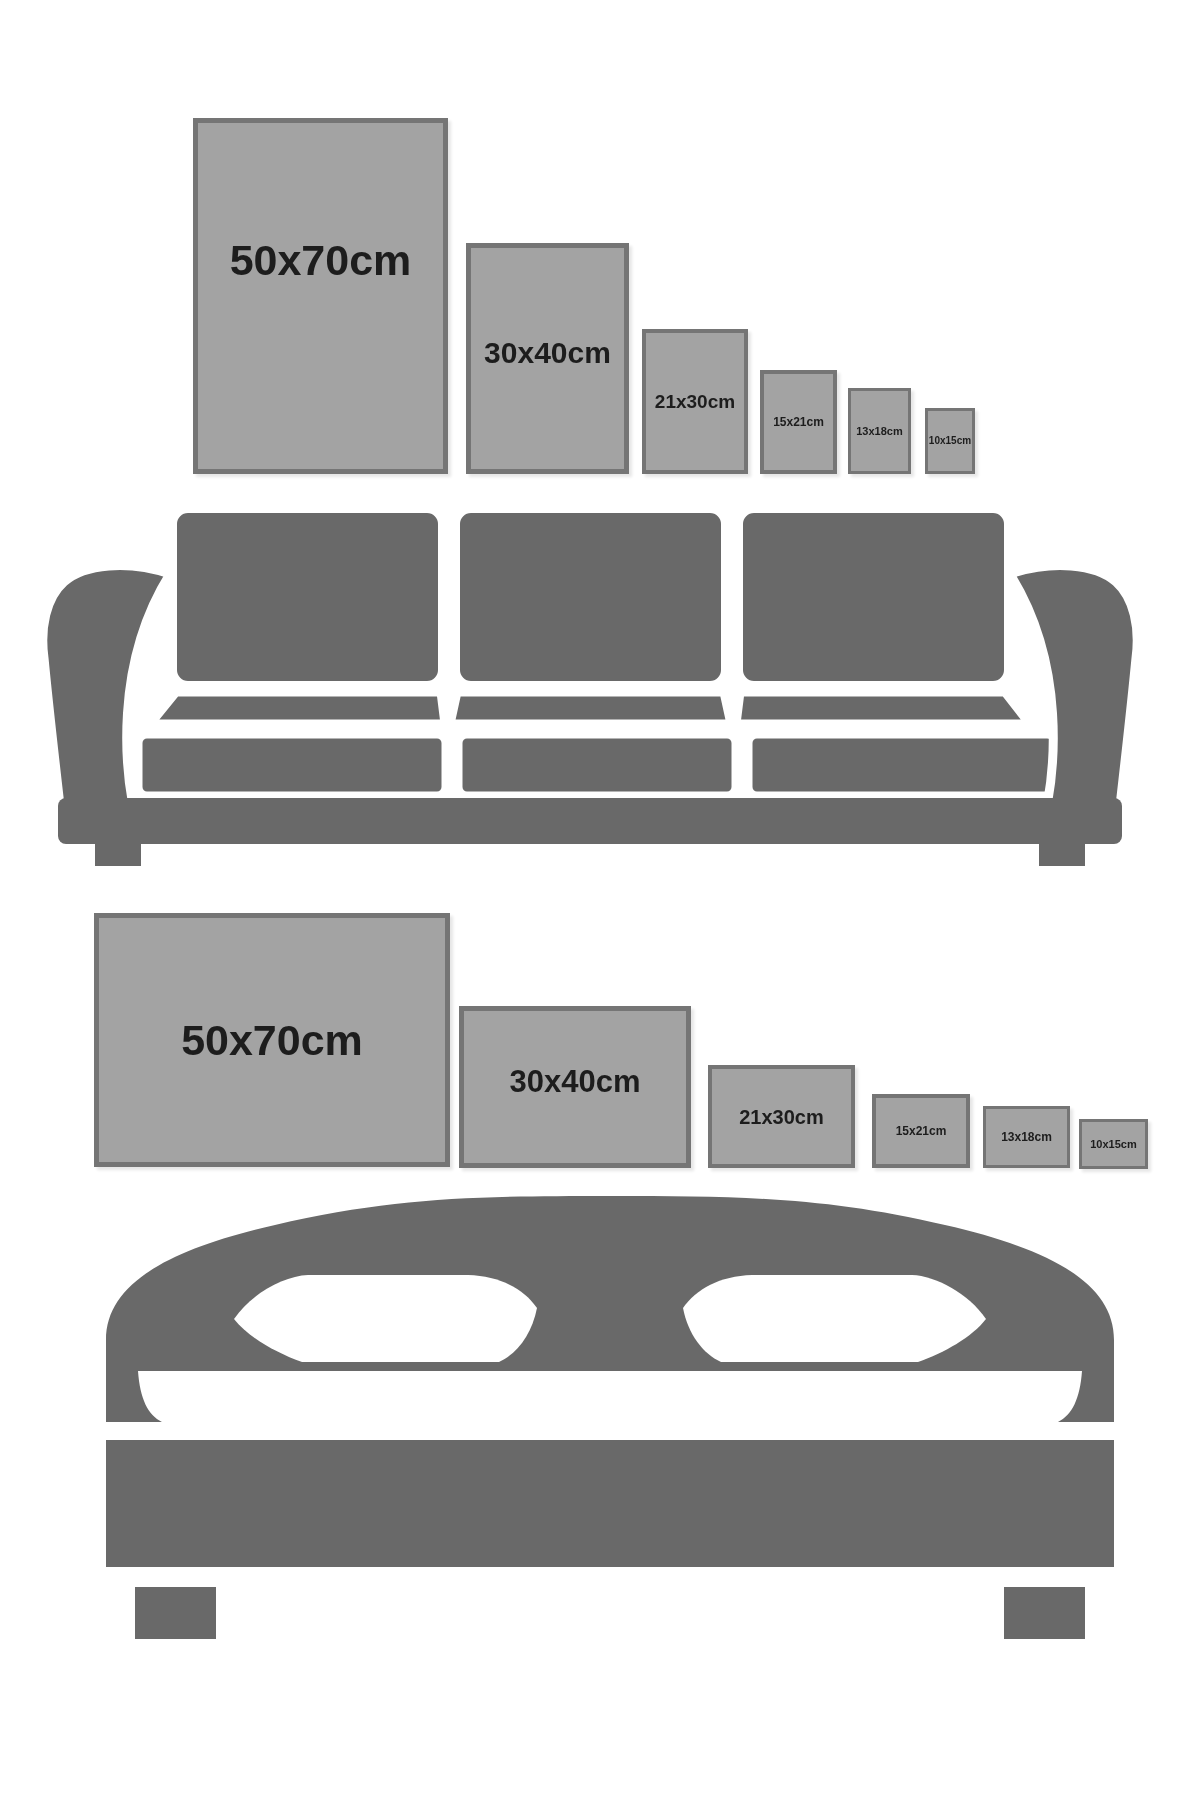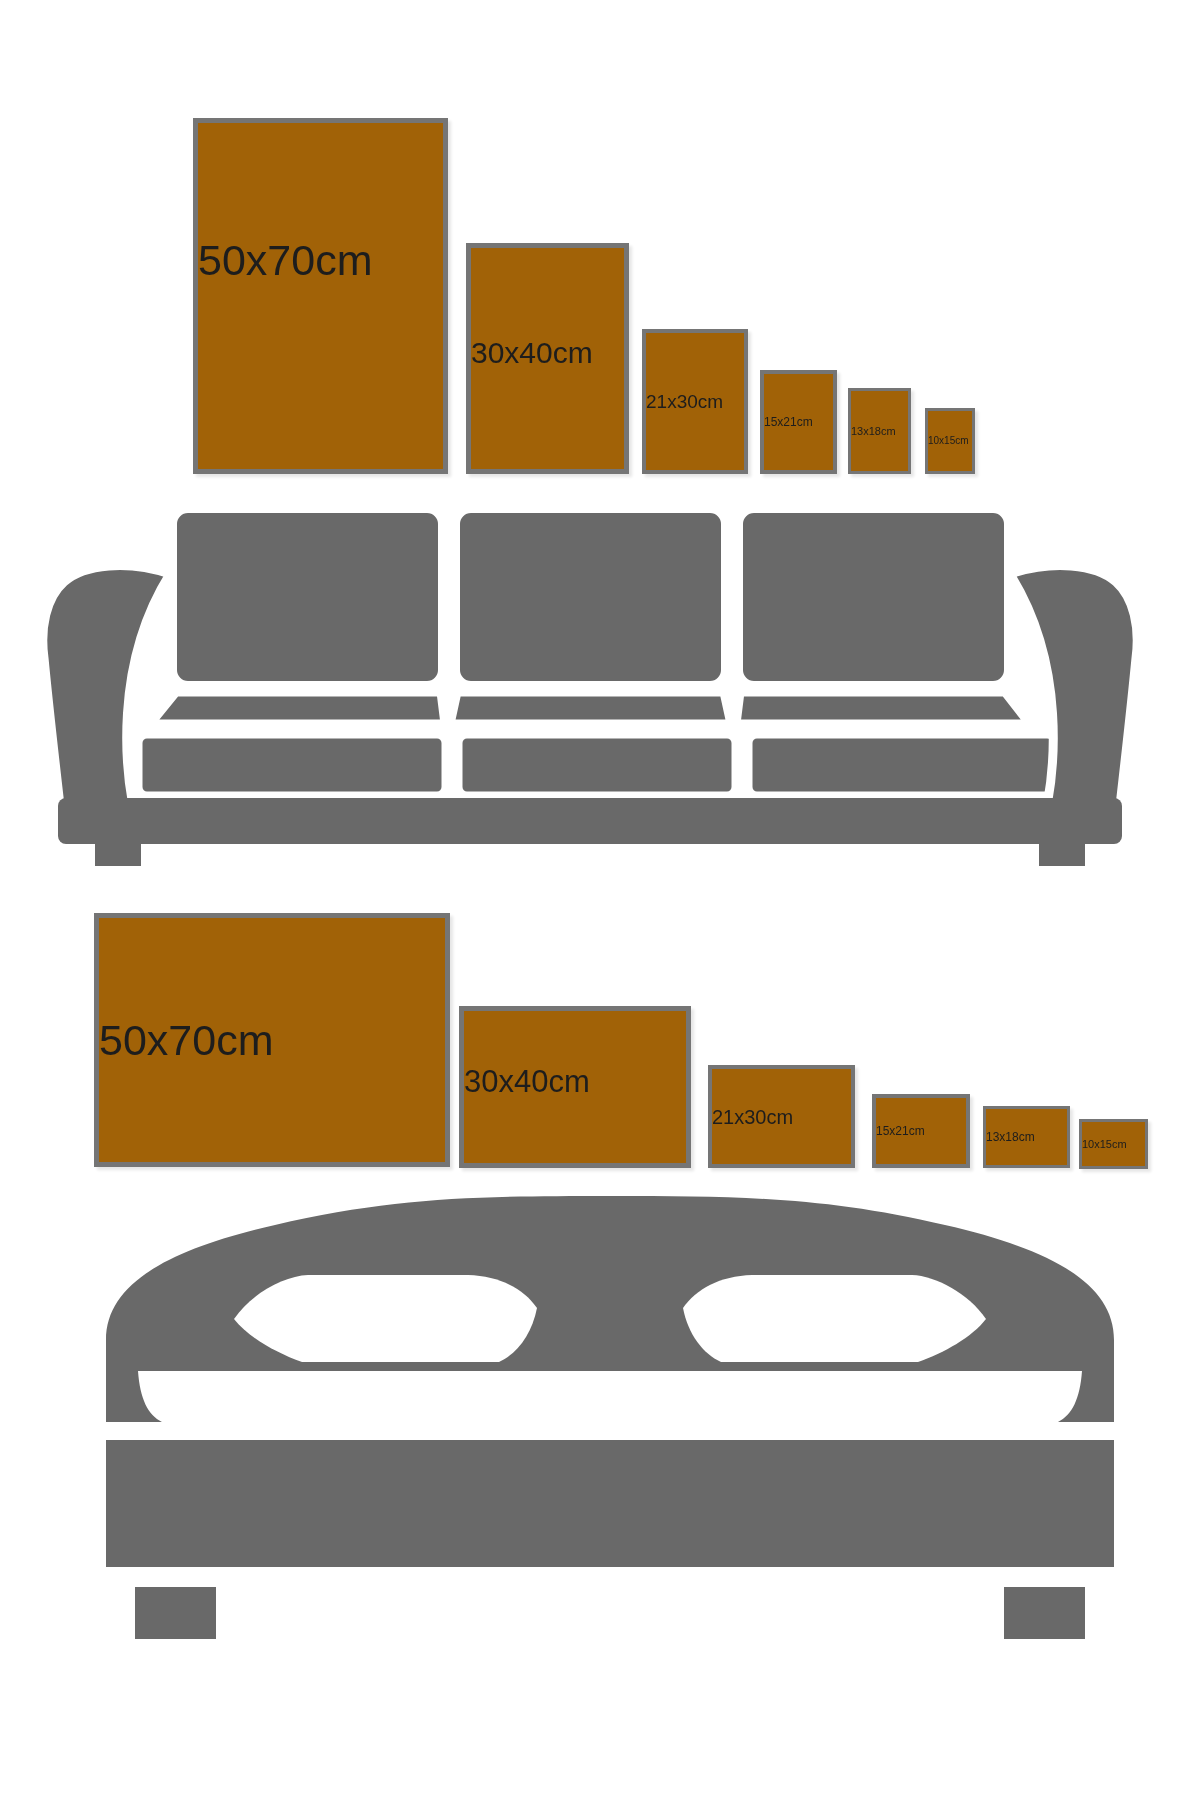--- a/index.html
+++ b/index.html
@@ -4,25 +4,26 @@
 <style>
   html,body{margin:0;padding:0;}
   body{
     width:1200px;height:1800px;
     background:var(--background,#fff);
     position:relative;overflow:hidden;
     font-family:"Liberation Sans", sans-serif;
   }
   .frame{
     position:absolute;
-    background:#a16207;
+    background:#a3a3a3;
     border:5px solid var(--frame-border-color,#757575);
     box-sizing:border-box;
-    display:flex;align-items:center;justify-content:flex-start;
+    display:flex;align-items:center;justify-content:center;
     box-shadow:3px 3px 3px rgba(0,0,0,0.10);
+    font-weight:bold;
   }
   .flabel{
     color:var(--label-color,#1d1d1d);
     white-space:nowrap;
     line-height:1;
   }
   
   .f1{left:193px;top:118px;width:255px;height:356px;}
   .f1 .flabel{font-size:43px;transform:translateY(-36px);}
   .f2{left:466px;top:243px;width:163px;height:231px;}

